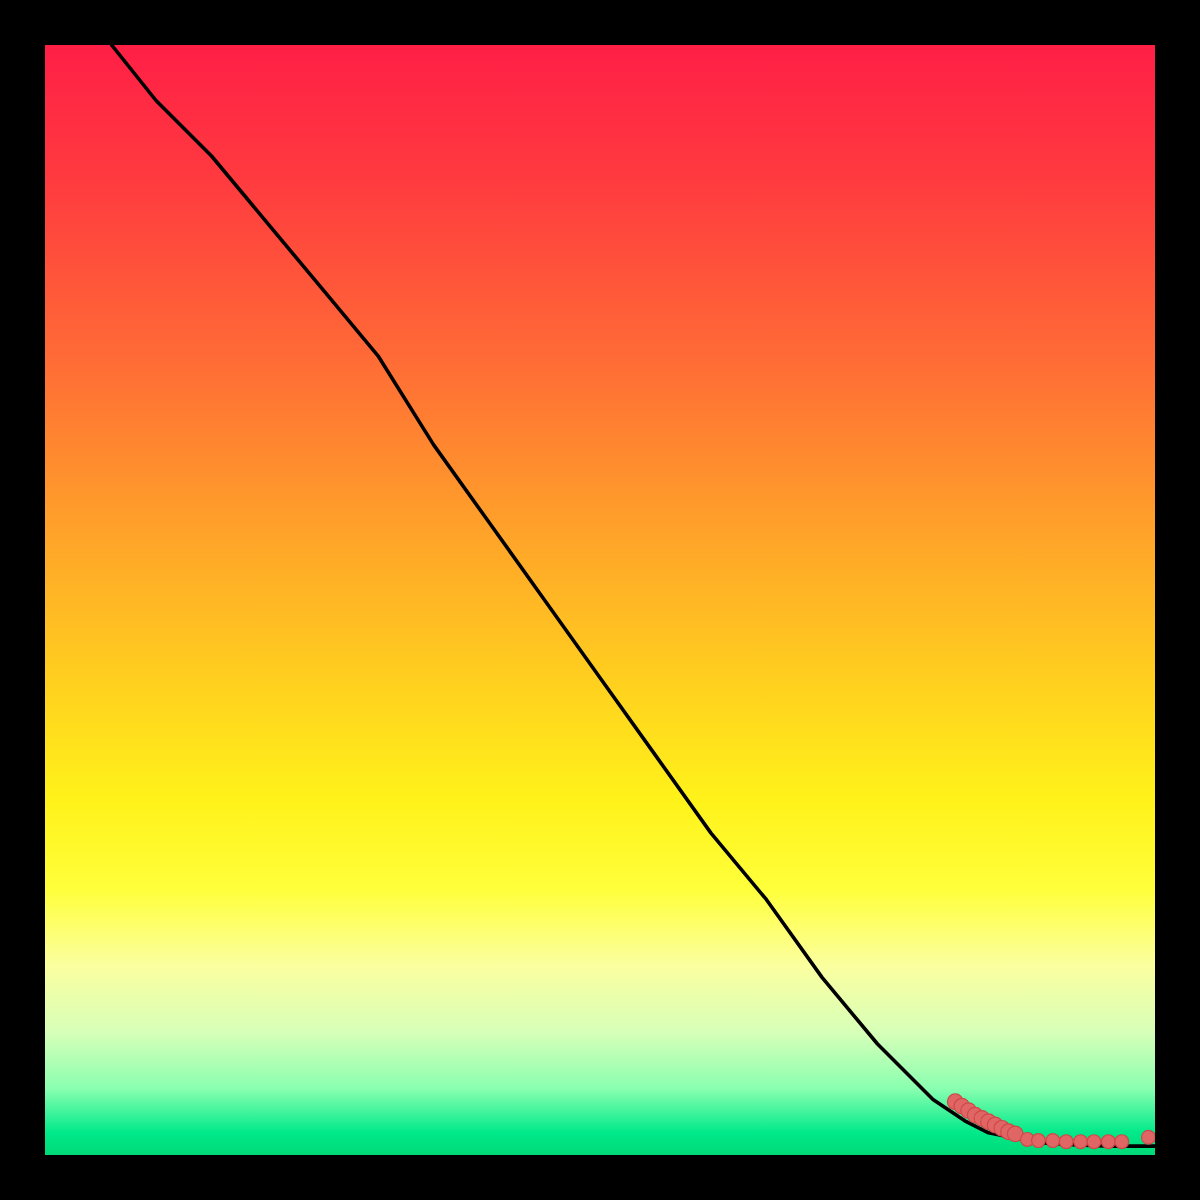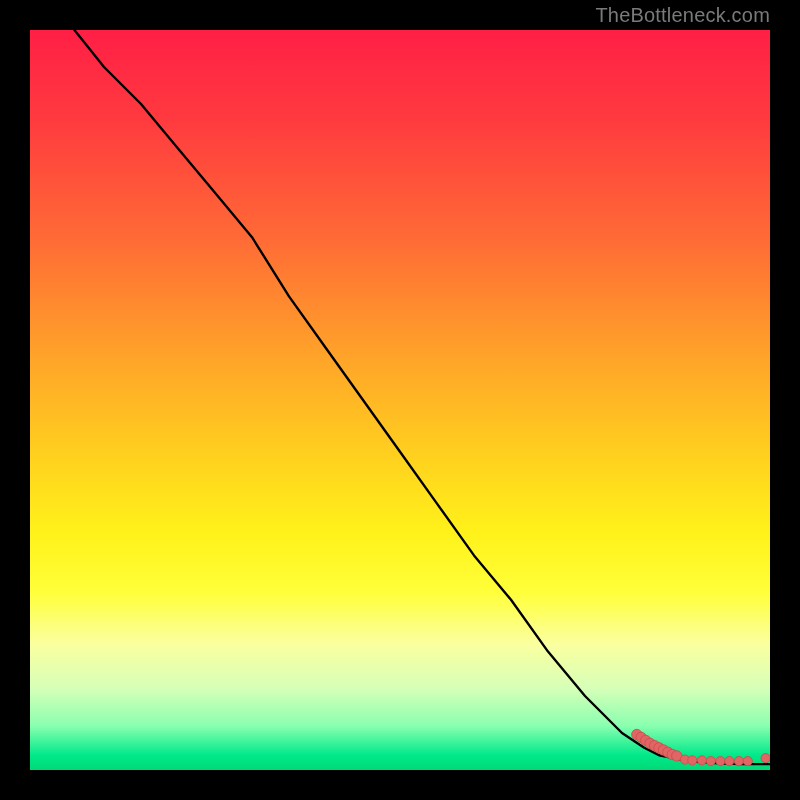--- a/index.html
+++ b/index.html
@@ -56,21 +56,20 @@
     color: #7a7a7a;
     font-size: 20px;
     letter-spacing: 0.2px;
     font-weight: 500;
   }
 </style>
 </head>
 <body>
 
 <div class="frame">
-  <div class="watermark">TheBottleneck.com</div>
   <div class="plot">
     <svg class="overlay" viewBox="0 0 740 740" preserveAspectRatio="none">
       <path id="curve-path" fill="none" stroke="#000000" stroke-width="2.4" stroke-linejoin="round" stroke-linecap="round" d="M44.4 0.0 L74.0 37.0 L111.0 74.0 L148.0 118.4 L185.0 162.8 L222.0 207.2 L259.0 266.4 L296.0 318.2 L333.0 370.0 L370.0 421.8 L407.0 473.6 L444.0 525.4 L481.0 569.8 L518.0 621.6 L555.0 666.0 L592.0 703.0 L614.2 717.8 L629.0 725.2 L651.2 729.6 L666.0 731.9 L688.2 733.3 L710.4 734.1 L740.0 734.1"></path>
       <g id="dot-layer">
           <circle cx="606.8" cy="704.5" r="5.2" fill="#e06666" stroke="#d04848" stroke-width="0.8"></circle>
           <circle cx="611.2" cy="707.4" r="5.2" fill="#e06666" stroke="#d04848" stroke-width="0.8"></circle>
           <circle cx="615.7" cy="710.4" r="5.2" fill="#e06666" stroke="#d04848" stroke-width="0.8"></circle>
           <circle cx="620.1" cy="713.4" r="5.2" fill="#e06666" stroke="#d04848" stroke-width="0.8"></circle>
           <circle cx="624.6" cy="715.6" r="5.2" fill="#e06666" stroke="#d04848" stroke-width="0.8"></circle>
           <circle cx="629.0" cy="717.8" r="5.2" fill="#e06666" stroke="#d04848" stroke-width="0.8"></circle>

